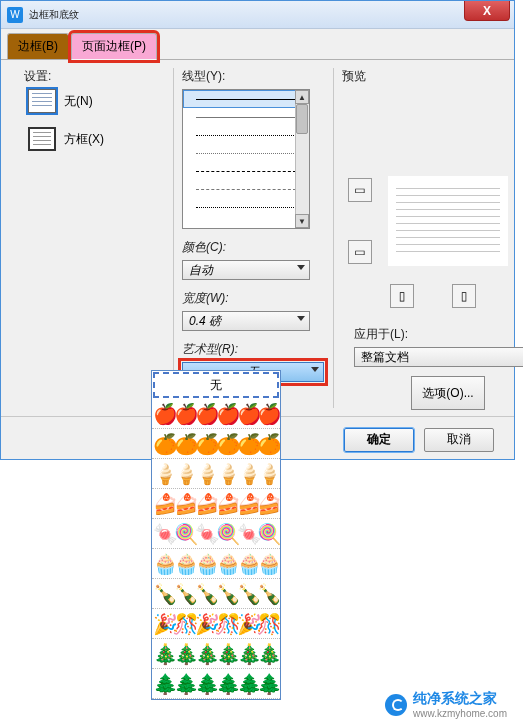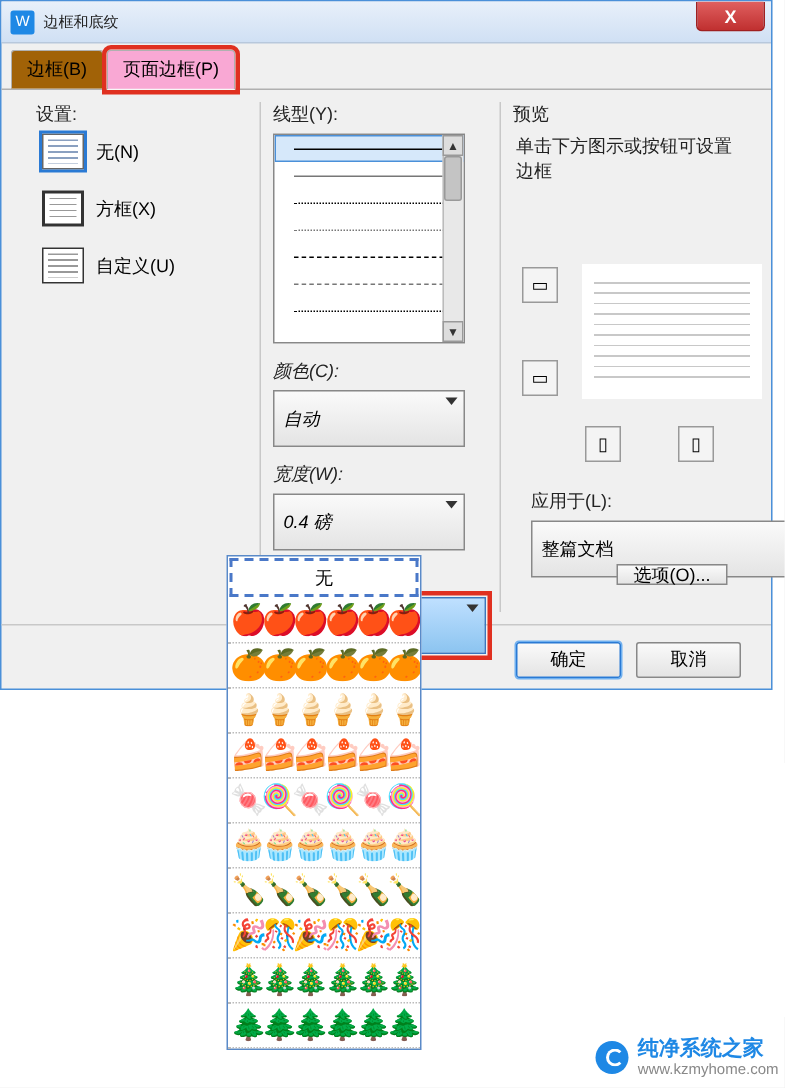--- a/index.html
+++ b/index.html
@@ -38,47 +38,47 @@
   .ls-line { width: 100px; border-top: 1px solid #000; }
   .ls-line.dot { border-top: 1px dotted #000; }
   .ls-line.dash { border-top: 1px dashed #000; }
   .ls-line.grey { border-color:#777; }
   .scroll-stub { position:absolute; right:0; top:0; bottom:0; width:14px; background:#e8e8e8; border-left:1px solid #bbb; }
   .scroll-thumb { position:absolute; right:1px; top:14px; width:12px; height:30px; background:#c4c4c4; border:1px solid #999; border-radius:2px;}
   .scroll-btn { position:absolute; right:0; width:14px; height:14px; background:#ddd; border:1px solid #999; display:flex; align-items:center; justify-content:center; font-size:8px; color:#333;}
   .scroll-btn.up{top:0;} .scroll-btn.dn{bottom:0;}
   
   .field-group { margin-top: 10px; font-style: italic; }
-  .combo { width: 128px; height: 38px; border: 1px solid #888; background: linear-gradient(#fafafa,#e4e4e4); display: flex; align-items: center; padding: 0 6px; position: relative; }
+  .combo { width: 128px; height: 20px; border: 1px solid #888; background: linear-gradient(#fafafa,#e4e4e4); display: flex; align-items: center; padding: 0 6px; position: relative; }
   .combo .arrow { position:absolute; right:4px; top:4px; width:0;height:0;border-left:4px solid transparent;border-right:4px solid transparent;border-top:5px solid #333;}
   .combo.blue { background: linear-gradient(#bfe0ff,#8cc4f0); border-color:#3a78c0; }
   .combo.art { outline: 3px solid #e03020; outline-offset: 1px; width: 142px; }
   
   .preview-hint { font-size: 12px; color: #222; margin: 4px 0 10px 2px; }
   .preview-btn { width:24px; height:24px; border:1px solid #999; background:#f4f4f4; position:absolute; display:flex; align-items:center; justify-content:center; }
   .pv-top{left:14px; top:110px;} .pv-bottom{left:14px; top:172px;}
   .pv-left{left:56px; top:216px;} .pv-right{left:118px; top:216px;}
   .preview-page { position:absolute; left:54px; top:108px; width:120px; height:90px; border:0; background:#fff; }
   .preview-page::before{content:"";position:absolute;inset:12px 8px;background:repeating-linear-gradient(#c8c8c8 0 1px, transparent 1px 7px);}
   
   .applyto { position:absolute; left:20px; top:258px; width:190px; }
   .applyto .combo { width: 186px; }
-  .options-btn { position:absolute; right:6px; top:308px; width:74px; height:14px; border:1px solid #888; background:linear-gradient(#fafafa,#e4e4e4); display:flex; align-items:center; justify-content:center; }
+  .options-btn { position:absolute; right:6px; top:308px; width:74px; height:34px; border:1px solid #888; background:linear-gradient(#fafafa,#e4e4e4); display:flex; align-items:center; justify-content:center; }
   
   .footer { border-top:1px solid #c8c8c8; height:46px; display:flex; align-items:center; justify-content:flex-end; gap:10px; padding-right:20px; }
   .btn { width:70px; height:24px; border:1px solid #888; background:linear-gradient(#fafafa,#e4e4e4); display:flex; align-items:center; justify-content:center; border-radius:2px;}
-  .btn.primary { border-color:#2a7ad4; outline:1px solid #6fb0f0; }
+  .btn.primary { border-color:#2a7ad4; outline:1px solid #6fb0f0;font-weight:bold; }
   
   
   .art-drop { position:absolute; left:151px; top:370px; width:130px; border:1px solid #5a8ac8; background:#fff; z-index:10; }
   .art-item { height:30px; display:flex; align-items:center; justify-content:center; border-bottom:1px dotted #bbb; overflow:hidden;}
   .art-item.none { border:2px dashed #4a78c8; margin:1px; height:26px; }
   .emoji-row { letter-spacing: -4px; font-size: 20px; line-height: 1; white-space: nowrap; }
   
-  .watermark { position:absolute; right:4px; bottom:6px; display:flex; align-items:center; gap:6px; }
+  .watermark { position:absolute; right:16px; bottom:6px; display:flex; align-items:center; gap:6px; }
   .wm-icon { width:22px; height:22px; border-radius:50%; background:#1e88e5; position:relative; }
   .wm-icon::after{content:"";position:absolute;left:7px;top:5px;width:8px;height:8px;border:2px solid #fff;border-radius:50%;border-right-color:transparent;}
   .wm-text1{color:#1e88e5;font-weight:bold;font-size:14px;}
   .wm-text2{color:#888;font-size:10px;}
 </style>
 </head>
 <body>
 
 <div class="dialog">
   <div class="titlebar">
@@ -98,24 +98,20 @@
     <div class="col-left">
       <div class="section-label">设置:</div>
       <div class="setting-item active">
         <div class="thumb lines"></div>
         <span>无(N)</span>
       </div>
       <div class="setting-item">
         <div class="thumb box"></div>
         <span>方框(X)</span>
       </div>
-      <div class="setting-item">
-        <div class="thumb custom"></div>
-        <span>自定义(U)</span>
-      </div>
     </div>
 
     <div class="col-mid">
       <div class="section-label">线型(Y):</div>
       <div class="linestyle-box">
         <div class="ls-row sel">
             <div class="ls-line"></div>
           </div>
         <div class="ls-row">
             <div class="ls-line grey"></div>
@@ -162,21 +158,20 @@
         <div class="section-label">艺术型(R):</div>
         <div class="combo blue art">
           <span style="margin:0 auto">无</span>
           <div class="arrow"></div>
         </div>
       </div>
     </div>
 
     <div class="col-right">
       <div class="section-label">预览</div>
-      <div class="preview-hint">单击下方图示或按钮可设置边框</div>
       <div class="preview-btn pv-top">
           <span>▭</span>
         </div>
       <div class="preview-btn pv-bottom">
           <span>▭</span>
         </div>
       <div class="preview-page"></div>
       <div class="preview-btn pv-left">
           <span>▯</span>
         </div>

